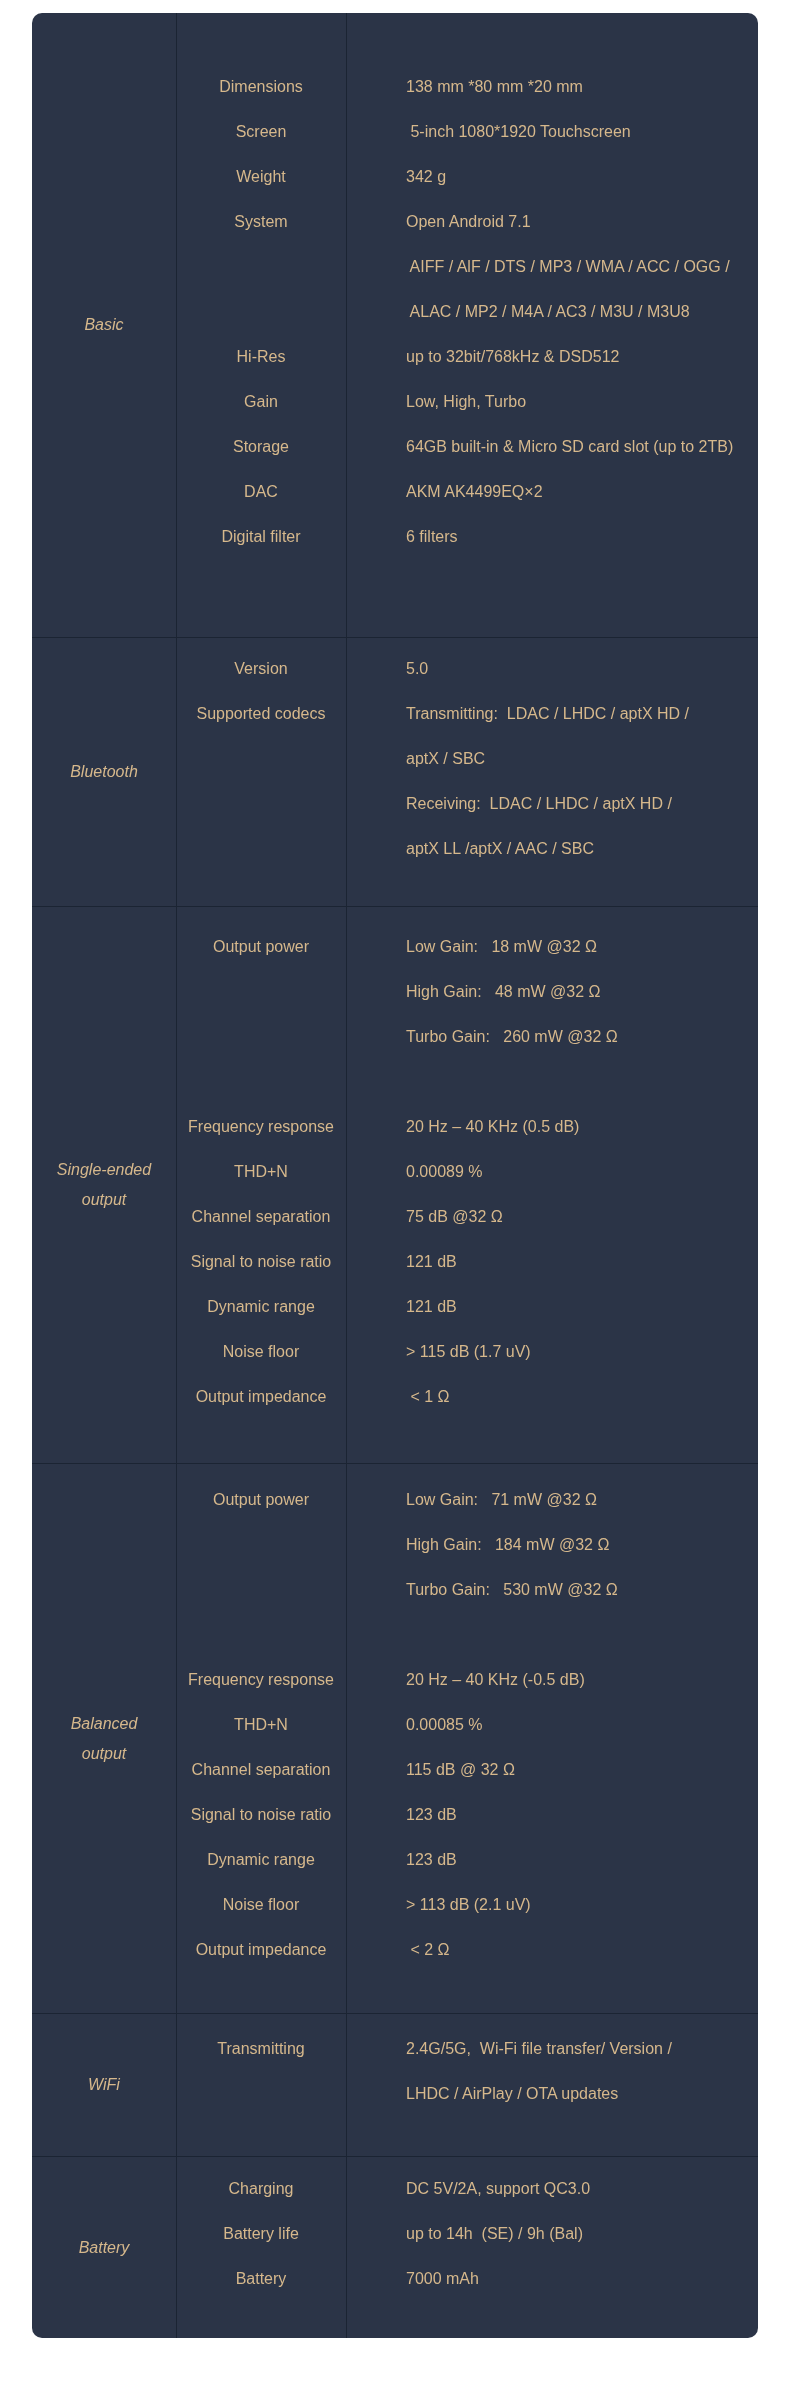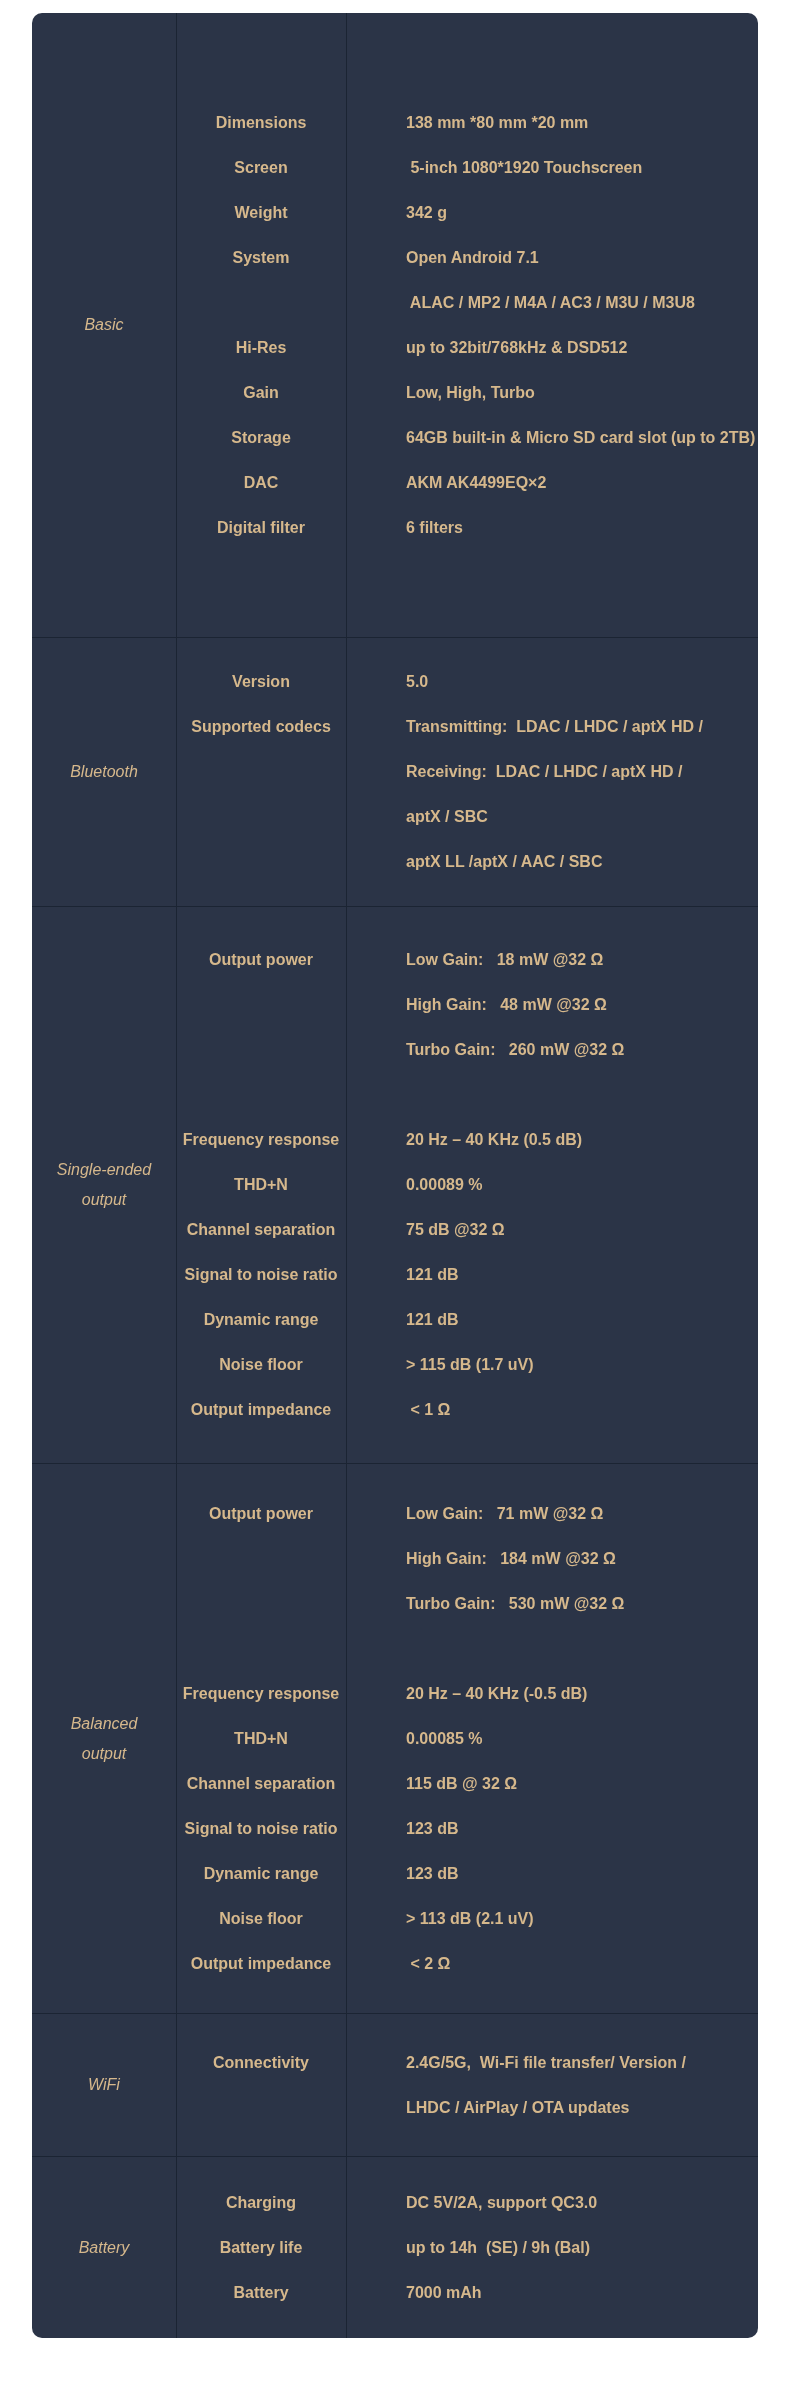--- a/index.html
+++ b/index.html
@@ -50,23 +50,22 @@
     display:flex;align-items:center;justify-content:center;
     text-align:center;
     line-height:30px;
     font-style:italic;
   }
   .rows{
     flex:1;
     display:flex;flex-direction:column;justify-content:center;
   }
   .row{
-    display:flex;align-items:center;
+    display:flex;align-items:flex-start;
     height:45px;
-    font-weight:bold;
   }
   .row-label{
     width:170px;
     box-sizing:border-box;
     text-align:center;
     white-space:pre-wrap;
     padding:0 6px;
   }
   .row-value{
     flex:1;
@@ -96,20 +95,24 @@
           <div class="row">
             <div class="row-label">Weight</div>
             <div class="row-value">342 g</div>
           </div>
           <div class="row">
             <div class="row-label">System</div>
             <div class="row-value">Open Android 7.1</div>
           </div>
           <div class="row">
             <div class="row-label"></div>
+            <div class="row-value"> AIFF / AlF / DTS / MP3 / WMA / ACC / OGG /</div>
+          </div>
+          <div class="row">
+            <div class="row-label"></div>
             <div class="row-value"> ALAC / MP2 / M4A / AC3 / M3U / M3U8</div>
           </div>
           <div class="row">
             <div class="row-label">Hi-Res</div>
             <div class="row-value">up to 32bit/768kHz &amp; DSD512</div>
           </div>
           <div class="row">
             <div class="row-label">Gain</div>
             <div class="row-value">Low, High, Turbo</div>
           </div>
@@ -133,25 +136,25 @@
           <div class="row">
             <div class="row-label">Version</div>
             <div class="row-value">5.0</div>
           </div>
           <div class="row">
             <div class="row-label">Supported codecs</div>
             <div class="row-value">Transmitting:  LDAC / LHDC / aptX HD /</div>
           </div>
           <div class="row">
             <div class="row-label"></div>
+            <div class="row-value">aptX / SBC</div>
+          </div>
+          <div class="row">
+            <div class="row-label"></div>
             <div class="row-value">Receiving:  LDAC / LHDC / aptX HD /</div>
-          </div>
-          <div class="row">
-            <div class="row-label"></div>
-            <div class="row-value">aptX / SBC</div>
           </div>
           <div class="row">
             <div class="row-label"></div>
             <div class="row-value">aptX LL /aptX / AAC / SBC</div>
           </div>
         </div>
       </div>
       <div class="section sec-single-ended-output">
         <div class="section-name-cell">Single-ended output</div>
         <div class="rows">
@@ -247,21 +250,21 @@
           <div class="row">
             <div class="row-label">Output impedance</div>
             <div class="row-value"> &lt; 2 Ω</div>
           </div>
         </div>
       </div>
       <div class="section sec-wifi">
         <div class="section-name-cell">WiFi</div>
         <div class="rows">
           <div class="row">
-            <div class="row-label">Connectivity</div>
+            <div class="row-label">Transmitting</div>
             <div class="row-value">2.4G/5G,  Wi-Fi file transfer/ Version /</div>
           </div>
           <div class="row">
             <div class="row-label"></div>
             <div class="row-value">LHDC / AirPlay / OTA updates</div>
           </div>
         </div>
       </div>
       <div class="section sec-battery">
         <div class="section-name-cell">Battery</div>

